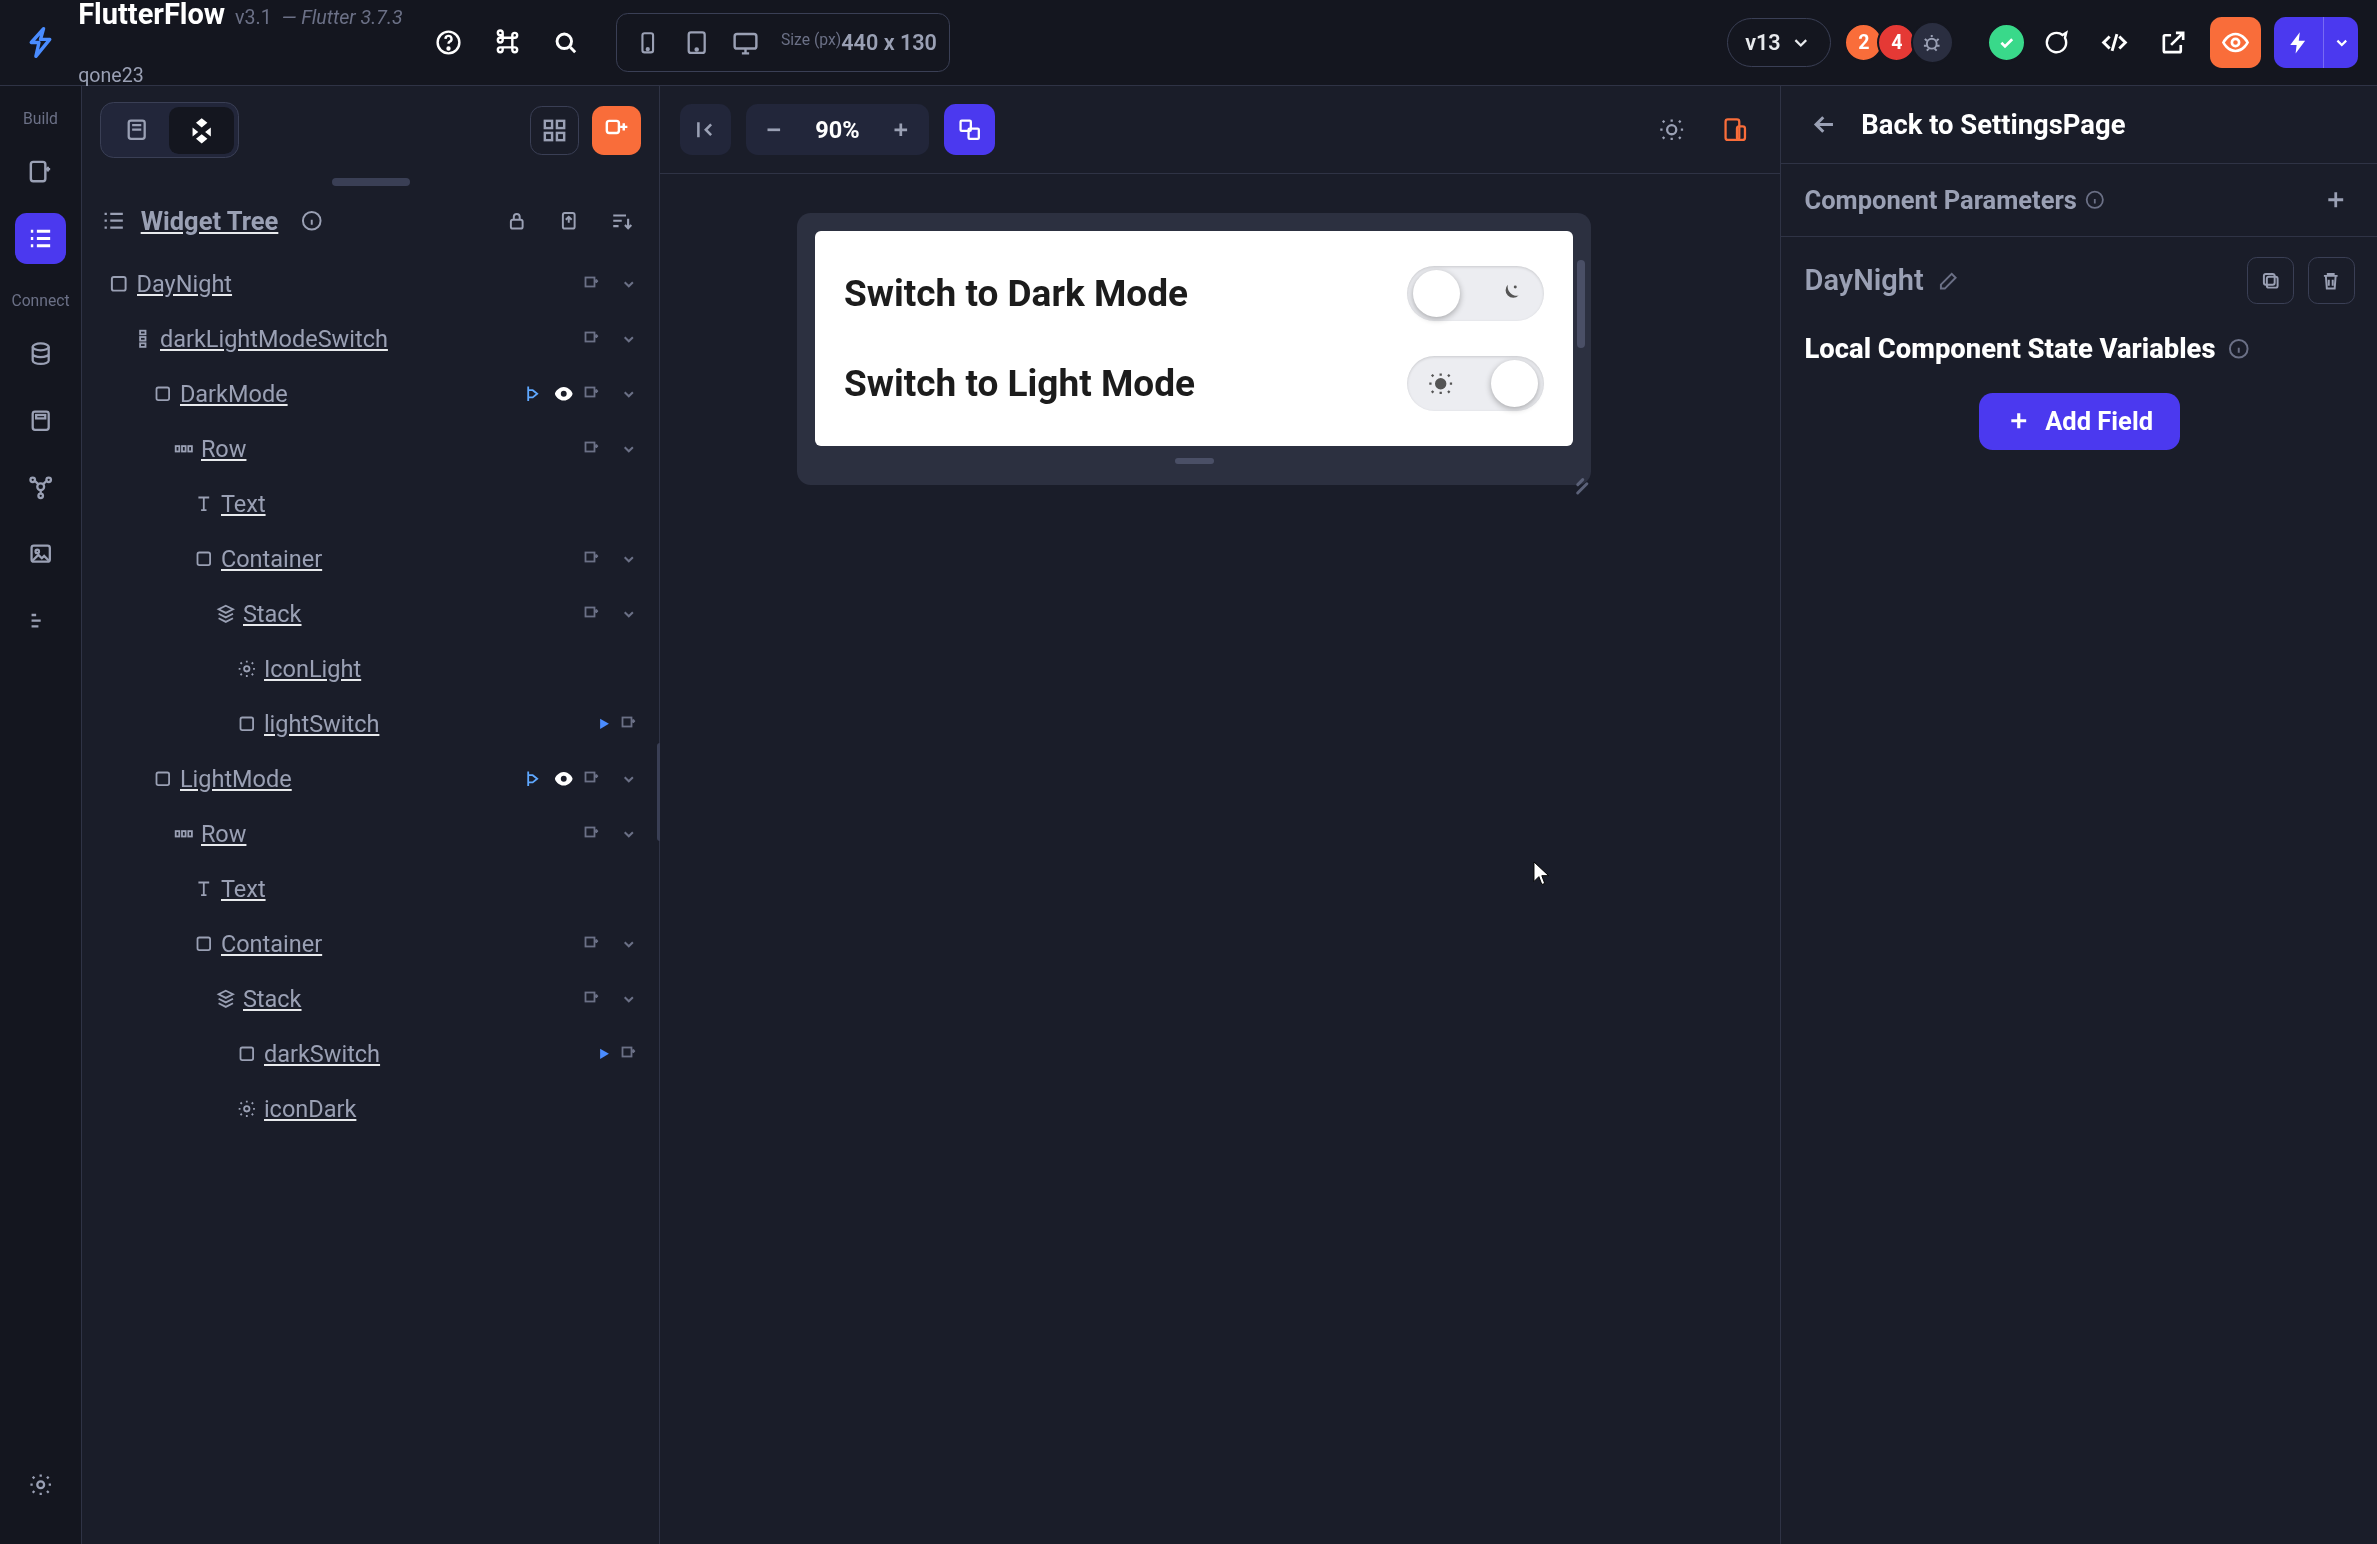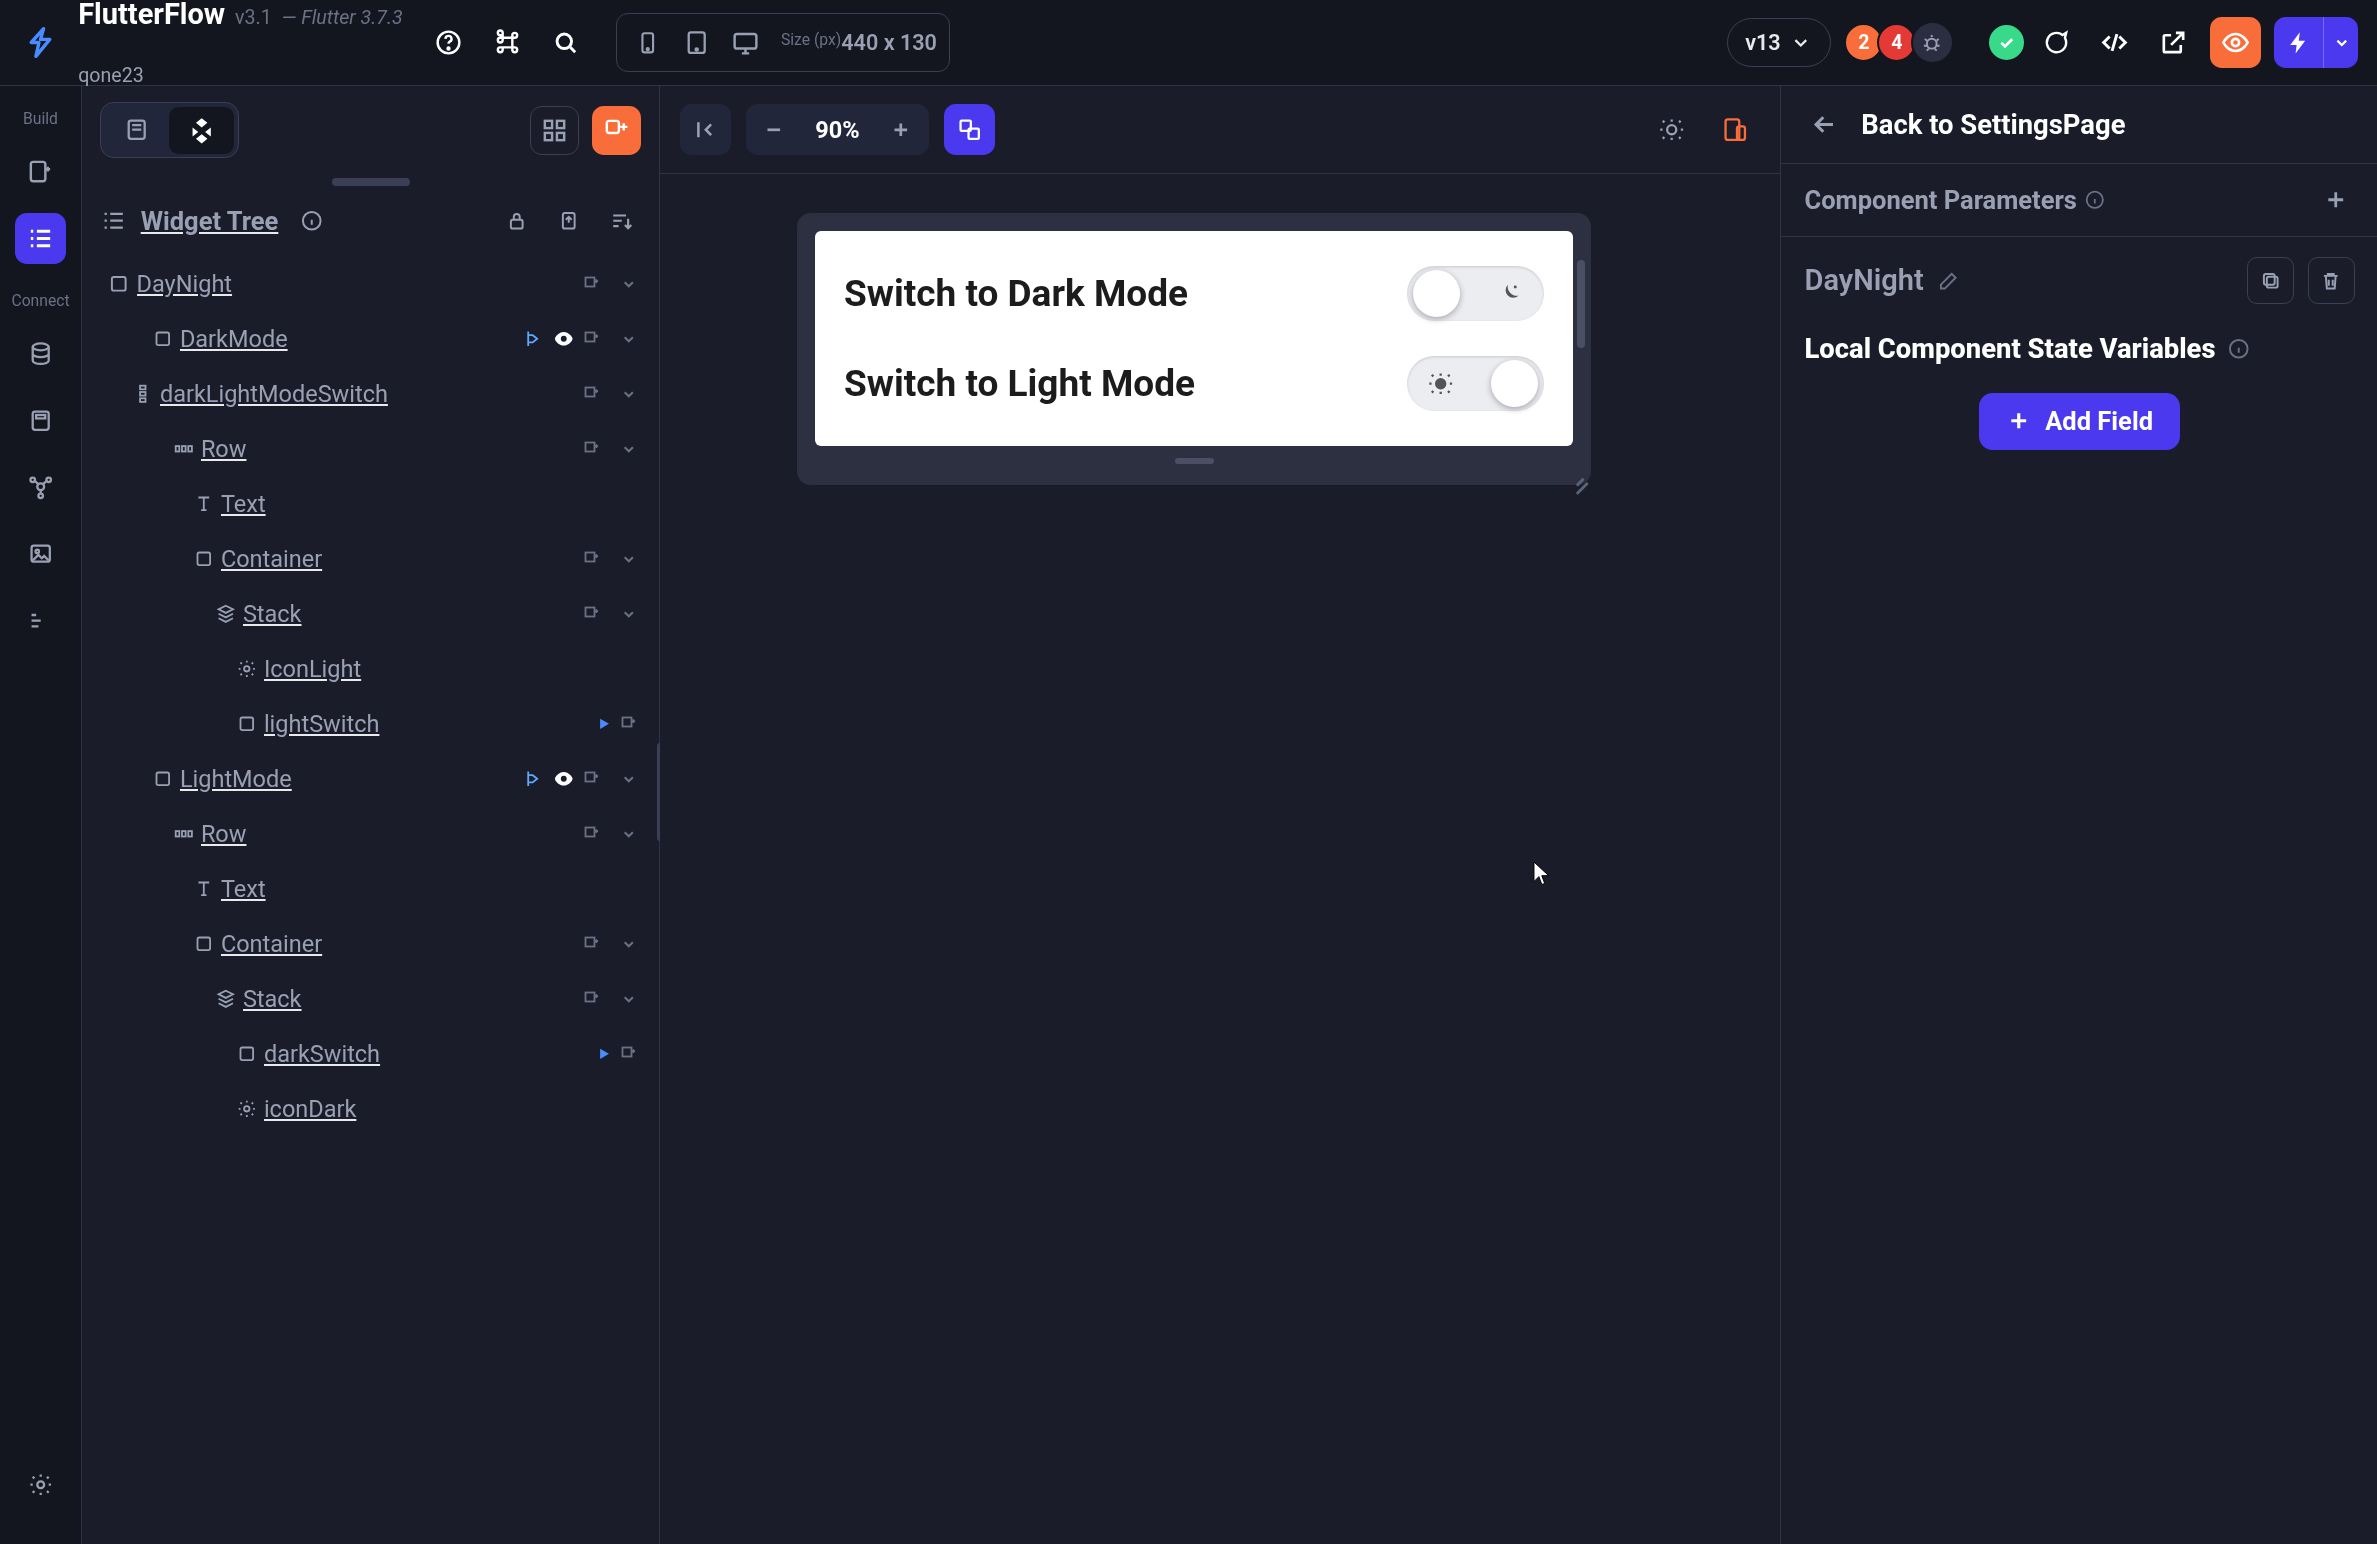--- a/index.html
+++ b/index.html
@@ -575,65 +575,65 @@
             </span>
           <span class="mini">
               <svg viewBox="0 0 24 24" width="19.6" height="19.6" fill="none" stroke="currentColor" stroke-width="2.5">
                 <path d="m7 10 5 5 5-5"></path>
               </svg>
             </span>
         </span>
       </div>
 
       <div class="tree-row">
+        <span class="tree-indent" style="width:37px"></span>
+        <span class="tree-icon-box">
+            <svg viewBox="0 0 24 24" width="21.6" height="21.6" fill="none" stroke="currentColor" stroke-width="2">
+              <rect x="9" y="3" width="6" height="4"></rect>
+              <rect x="9" y="10" width="6" height="4"></rect>
+              <rect x="9" y="17" width="6" height="4"></rect>
+            </svg>
+          </span>
+        <span class="tree-label">darkLightModeSwitch</span>
+        <span class="tree-actions">
+          <span class="mini">
+              <svg viewBox="0 0 24 24" width="21.6" height="21.6" fill="none" stroke="currentColor" stroke-width="2">
+                <rect x="5" y="5" width="10" height="10"></rect>
+                <path d="M17 7v4M15 9h4"></path>
+              </svg>
+            </span>
+          <span class="mini">
+              <svg viewBox="0 0 24 24" width="19.6" height="19.6" fill="none" stroke="currentColor" stroke-width="2.5">
+                <path d="m7 10 5 5 5-5"></path>
+              </svg>
+            </span>
+        </span>
+      </div>
+
+      <div class="tree-row">
         <span class="tree-indent" style="width:57px"></span>
         <span class="tree-icon-box">
             <svg viewBox="0 0 24 24" width="21.6" height="21.6" fill="none" stroke="currentColor" stroke-width="2">
               <rect x="5" y="5" width="14" height="14" rx="2"></rect>
             </svg>
           </span>
         <span class="tree-label">DarkMode</span>
         <span class="tree-extra">
           <span style="color:#5fa8ff">
               <svg viewBox="0 0 24 24" width="21.6" height="21.6" fill="none" stroke="currentColor" stroke-width="2">
                 <path d="M8 4v16M8 8h5l5 4-5 4H8"></path>
               </svg>
             </span>
           <span style="color:#fff">
               <svg viewBox="0 0 24 24" width="23.5" height="23.5" fill="currentColor">
                 <path d="M12 5c-5 0-9 5-9 7s4 7 9 7 9-5 9-7-4-7-9-7zm0 10a3 3 0 1 1 0-6 3 3 0 0 1 0 6z"></path>
               </svg>
             </span>
         </span>
         <span class="tree-actions" style="margin-left:auto;">
-          <span class="mini">
-              <svg viewBox="0 0 24 24" width="21.6" height="21.6" fill="none" stroke="currentColor" stroke-width="2">
-                <rect x="5" y="5" width="10" height="10"></rect>
-                <path d="M17 7v4M15 9h4"></path>
-              </svg>
-            </span>
-          <span class="mini">
-              <svg viewBox="0 0 24 24" width="19.6" height="19.6" fill="none" stroke="currentColor" stroke-width="2.5">
-                <path d="m7 10 5 5 5-5"></path>
-              </svg>
-            </span>
-        </span>
-      </div>
-
-      <div class="tree-row">
-        <span class="tree-indent" style="width:37px"></span>
-        <span class="tree-icon-box">
-            <svg viewBox="0 0 24 24" width="21.6" height="21.6" fill="none" stroke="currentColor" stroke-width="2">
-              <rect x="9" y="3" width="6" height="4"></rect>
-              <rect x="9" y="10" width="6" height="4"></rect>
-              <rect x="9" y="17" width="6" height="4"></rect>
-            </svg>
-          </span>
-        <span class="tree-label">darkLightModeSwitch</span>
-        <span class="tree-actions">
           <span class="mini">
               <svg viewBox="0 0 24 24" width="21.6" height="21.6" fill="none" stroke="currentColor" stroke-width="2">
                 <rect x="5" y="5" width="10" height="10"></rect>
                 <path d="M17 7v4M15 9h4"></path>
               </svg>
             </span>
           <span class="mini">
               <svg viewBox="0 0 24 24" width="19.6" height="19.6" fill="none" stroke="currentColor" stroke-width="2.5">
                 <path d="m7 10 5 5 5-5"></path>
               </svg>

